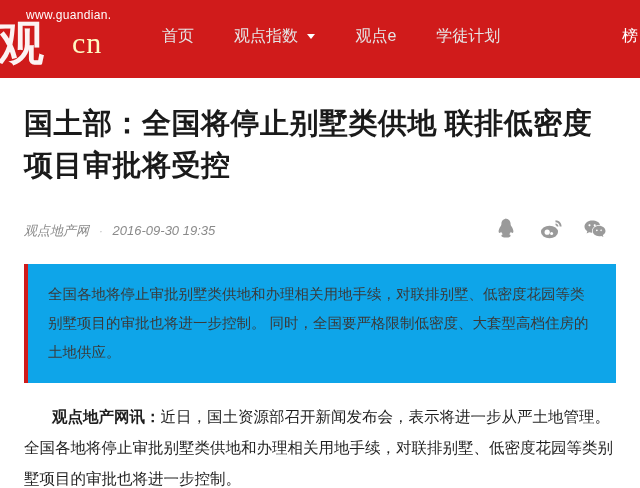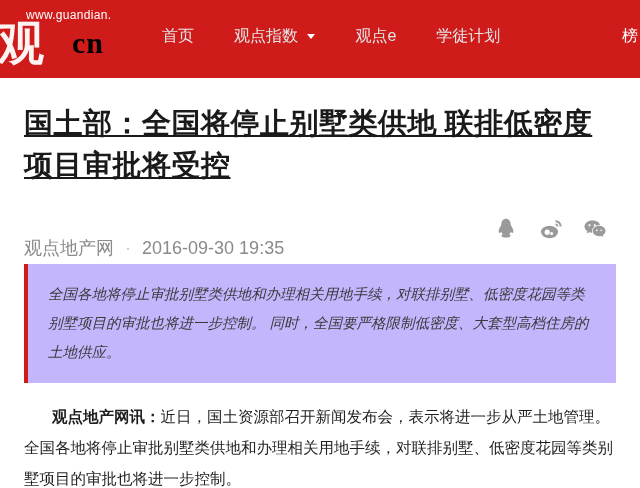--- a/index.html
+++ b/index.html
@@ -35,23 +35,23 @@
     top: 8px;
     color: #ffffff;
     font-size: 12px;
     letter-spacing: .3px;
     white-space: nowrap;
   }
   .brand-cn {
     position: absolute;
     left: 72px;
     top: 26px;
-    color: #000000;
+    color: #fef9c3;
     font-size: 30px;
-    font-weight: bold;
+    font-weight: normal;
     font-family: "Liberation Serif", serif;
     letter-spacing: 1px;
   }
   .brand-mark {
     position: absolute;
     left: -14px;
     top: 10px;
     width: 70px;
     height: 68px;
     color: #ffffff;
@@ -105,36 +105,36 @@
     padding: 24px 24px 0 24px;
   }
   .headline {
     font-family: "Liberation Serif", serif;
     font-size: 29px;
     font-weight: bold;
     line-height: 1.45;
     color: #1a1a1a;
     margin: 0 10px 0 0;
     letter-spacing: .5px;
-    text-decoration: underline;
   }
 
   .meta {
     margin-top: 30px;
     position: relative;
     height: 34px;
     border-bottom: 0;
   }
   .meta-left {
-    font-size: 18px;
+    font-size: 13px;
     color: #8a8a8a;
     position: absolute;
     left: 0;
-    top: 20px;
+    top: 6px;
     white-space: nowrap;
+    font-style: italic;
   }
   .meta-left .dot {
     display: inline-block;
     margin: 0 6px;
     color: #c7c7c7;
   }
   .share {
     position: absolute;
     right: 8px;
     top: 0;
@@ -145,27 +145,26 @@
   .share-icon {
     width: 26px;
     height: 26px;
     color: #9a9a9a;
     cursor: pointer;
   }
   .share-icon svg { display: block; }
 
   .summary {
     margin-top: 14px;
-    background: #c4b5fd;
+    background: #0ea5e9;
     border-left: 4px solid #d01b1b;
     padding: 16px 18px 16px 20px;
     font-size: 14.5px;
     line-height: 2;
     color: #3a3a3a;
-    font-style: italic;
   }
 
   .body {
     margin-top: 18px;
     font-size: 15.5px;
     line-height: 2;
     color: #1f1f1f;
     font-family: "Liberation Serif", serif;
   }
   .body b { font-weight: bold; margin-left: 28px; }

